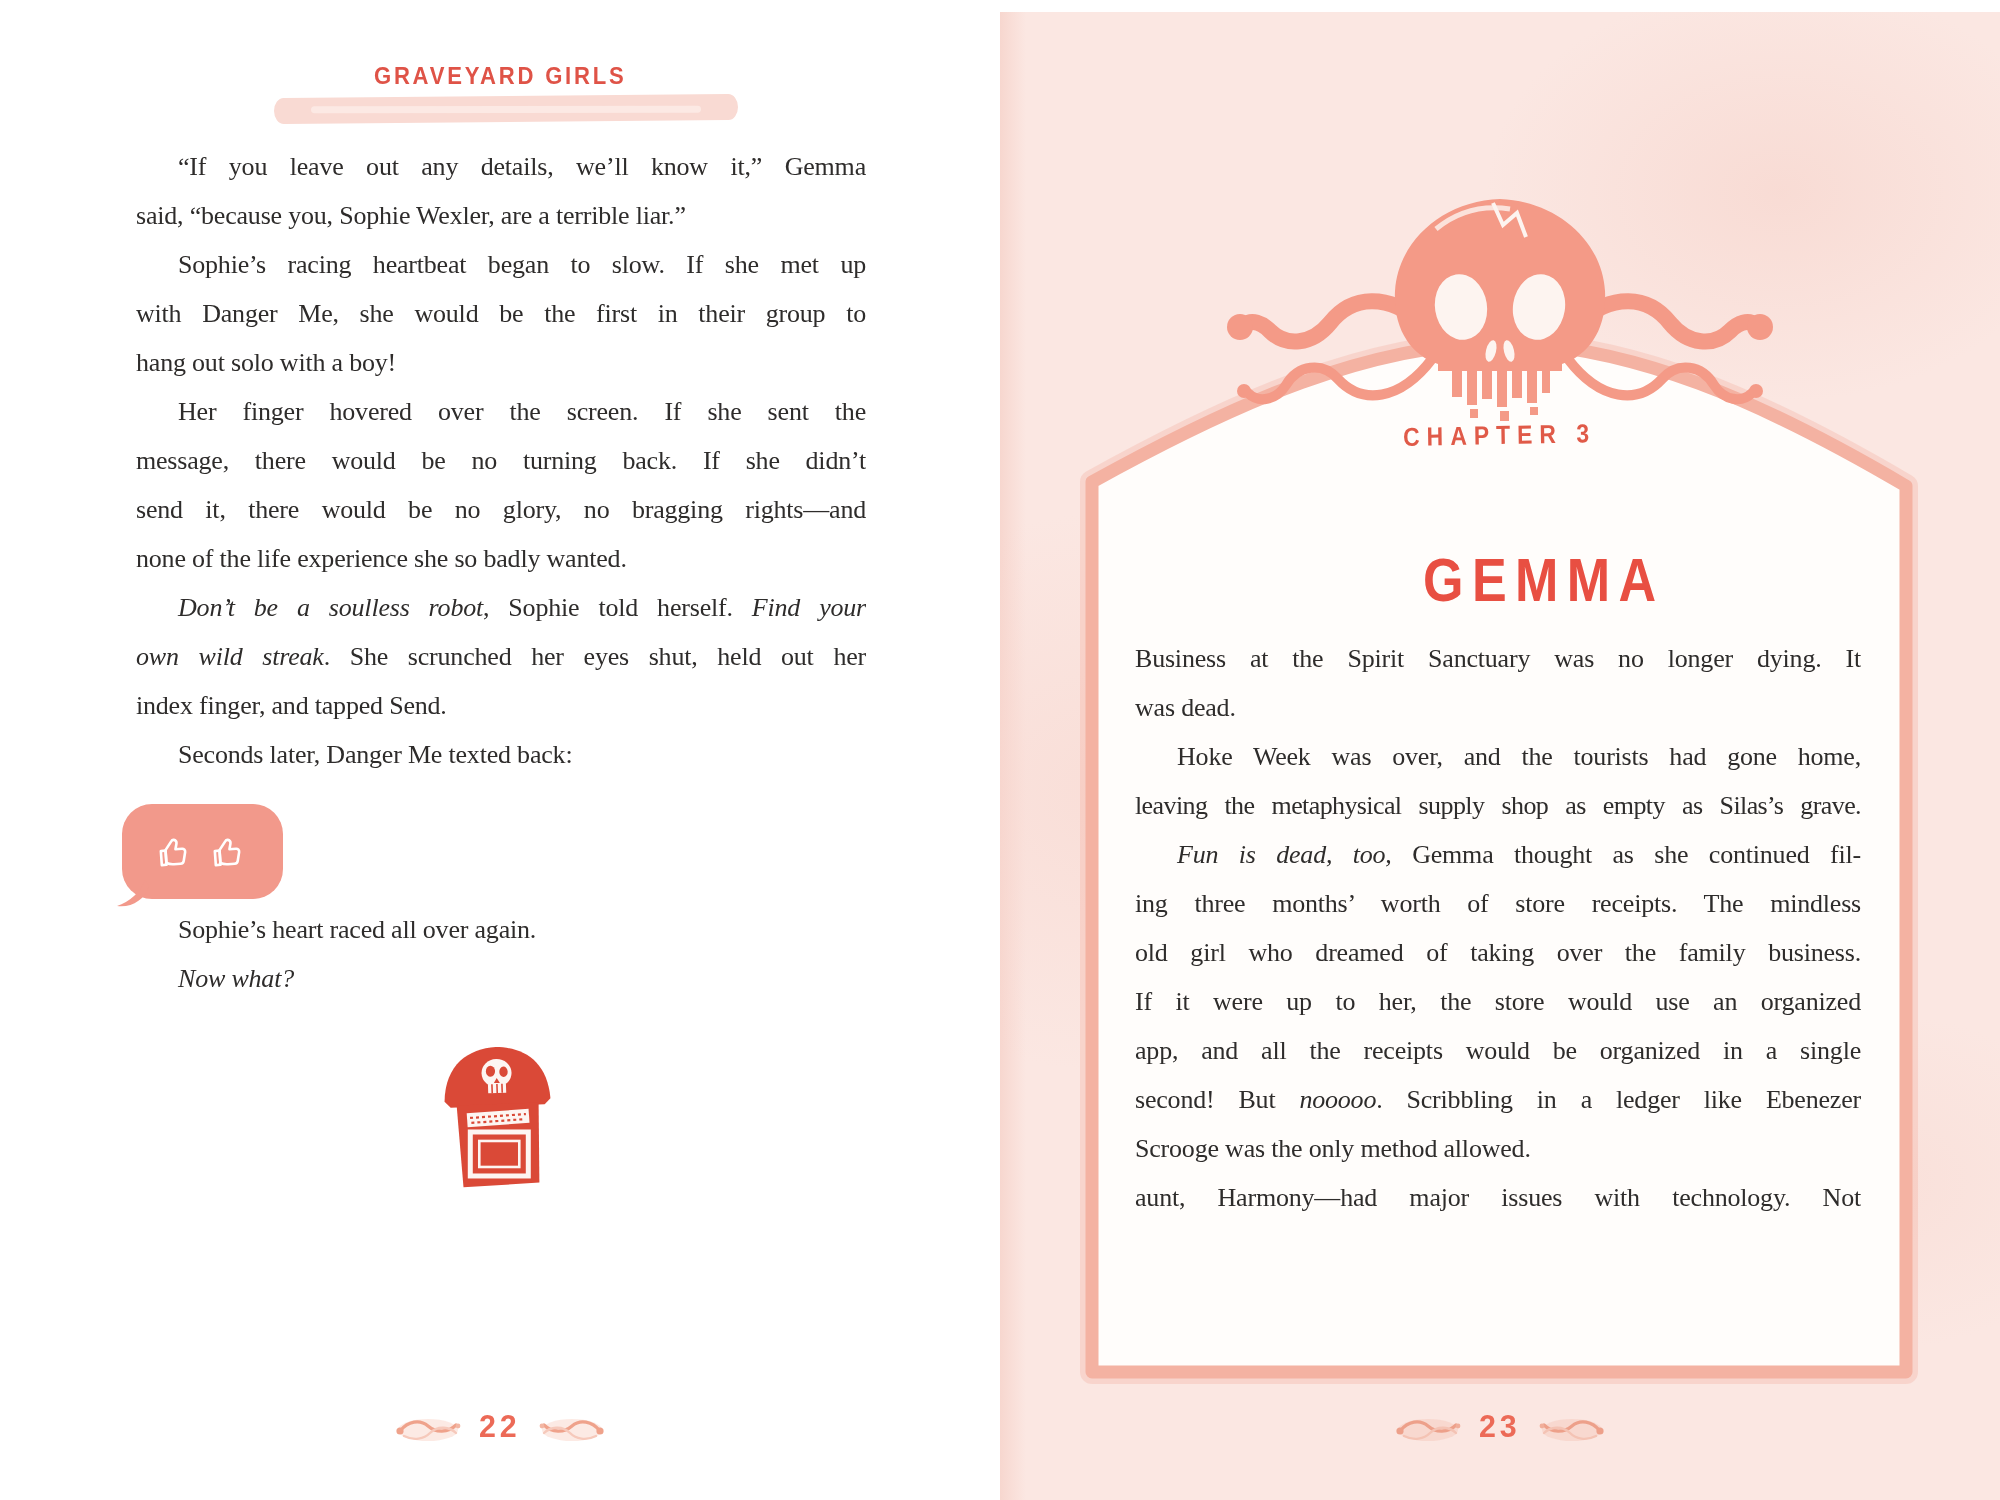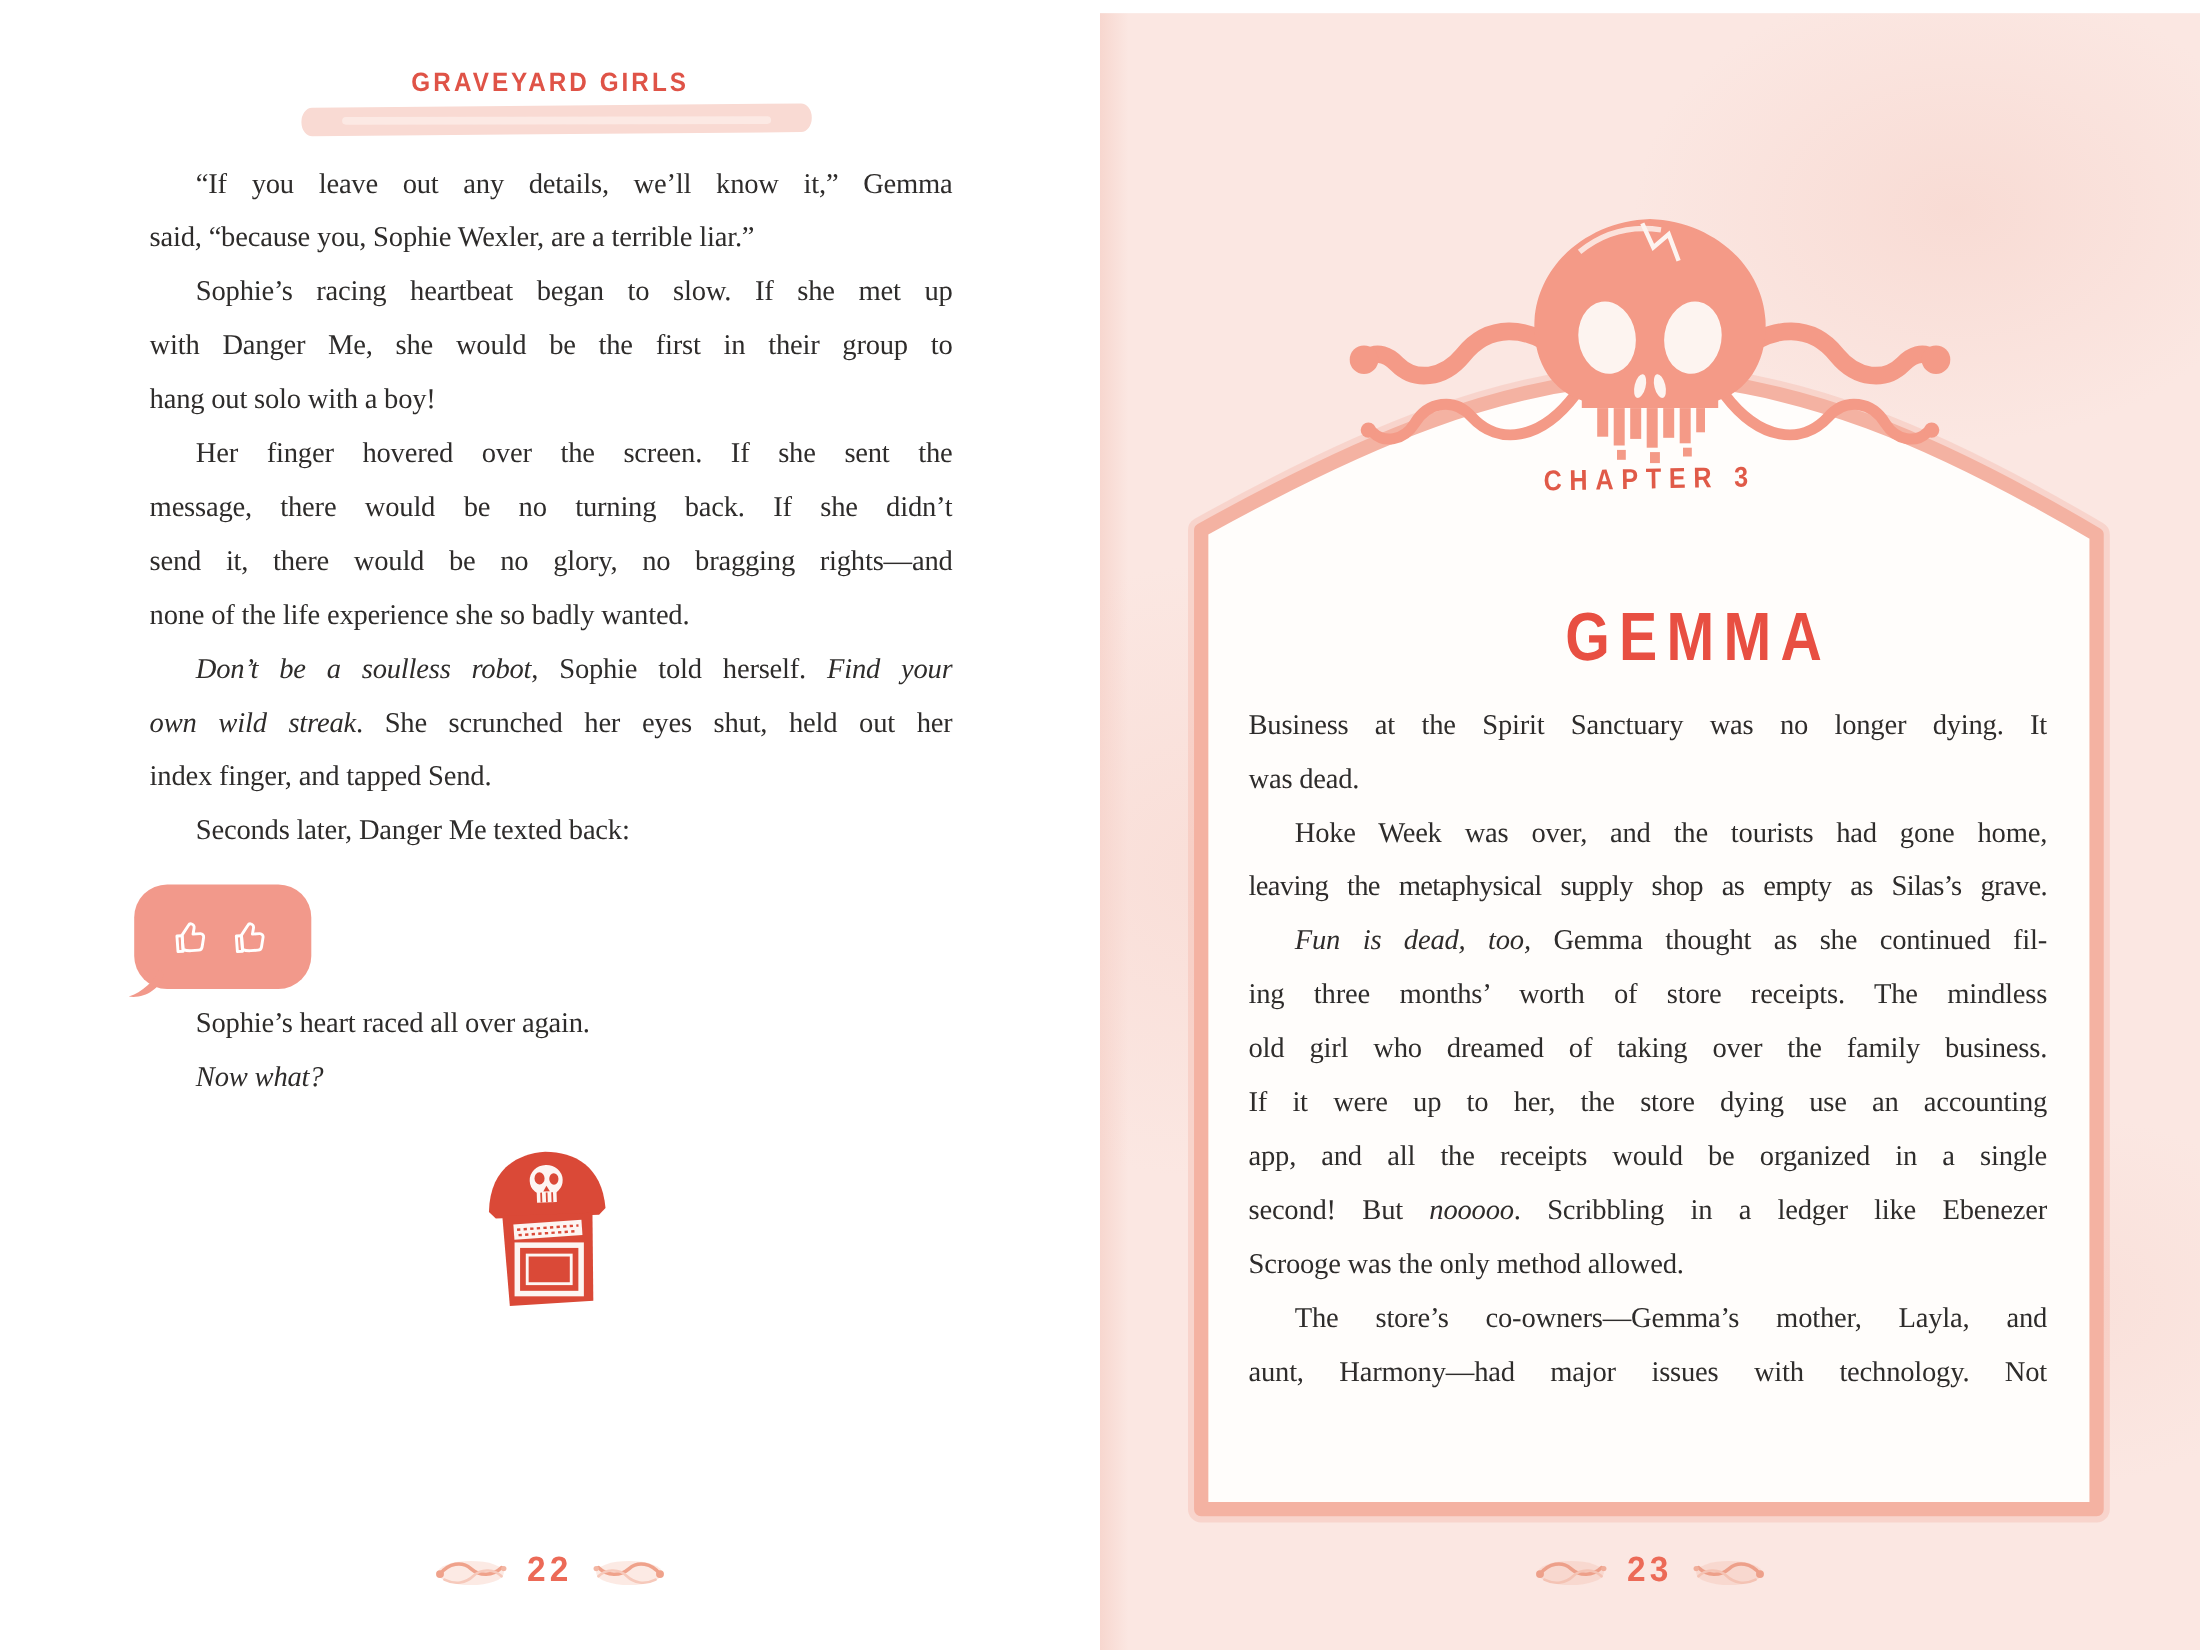--- a/index.html
+++ b/index.html
@@ -217,27 +217,26 @@
           <div class="ln" style="text-align-last: auto;"><span>was dead.</span></div>
         </div>
         <div class="para">
           <div class="ln" style="text-indent: 42px; text-align-last: justify;"><span>Hoke Week was over, and the tourists had gone home,</span></div>
           <div class="ln tight" style="text-align-last: justify;"><span>leaving the metaphysical supply shop as empty as Silas’s grave.</span></div>
         </div>
         <div class="para">
           <div class="ln" style="text-indent: 42px; text-align-last: justify;"><span class="it">Fun is dead, too,</span><span> Gemma thought as she continued fil-</span></div>
           <div class="ln" style="text-align-last: justify;"><span>ing three months’ worth of store receipts. The mindless</span></div>
           <div class="ln" style="text-align-last: justify;"><span>old girl who dreamed of taking over the family business.</span></div>
-          <div class="ln" style="text-align-last: justify;"><span>If it were up to her, the store dying use an accounting</span></div>
+          <div class="ln" style="text-align-last: justify;"><span>If it were up to her, the store would use an organized</span></div>
           <div class="ln" style="text-align-last: justify;"><span>app, and all the receipts would be organized in a single</span></div>
           <div class="ln" style="text-align-last: justify;"><span>second! But </span><span class="it">nooooo</span><span>. Scribbling in a ledger like Ebenezer</span></div>
           <div class="ln" style="text-align-last: auto;"><span>Scrooge was the only method allowed.</span></div>
         </div>
         <div class="para">
-          <div class="ln" style="text-indent: 42px; text-align-last: justify;"><span>The store’s co-owners—Gemma’s mother, Layla, and</span></div>
           <div class="ln" style="text-align-last: justify;"><span>aunt, Harmony—had major issues with technology. Not</span></div>
         </div>
       </div>
 
     <footer class="page-footer">
       <svg width="70" height="30" viewBox="0 0 70 30">
         <ellipse cx="34" cy="15" rx="30" ry="11" fill="#f6cfc3" opacity=".6"></ellipse>
         <path d="M6 16 C14 6 26 4 34 11 C42 18 54 18 62 10" stroke="#eda08a" stroke-width="3.2" fill="none" stroke-linecap="round"></path>
         <path d="M10 21 C20 26 30 24 36 18 C44 10 56 12 62 18" stroke="#f4c3b4" stroke-width="2.4" fill="none" stroke-linecap="round"></path>
         <circle cx="6" cy="16" r="3.6" fill="#eda08a"></circle>

